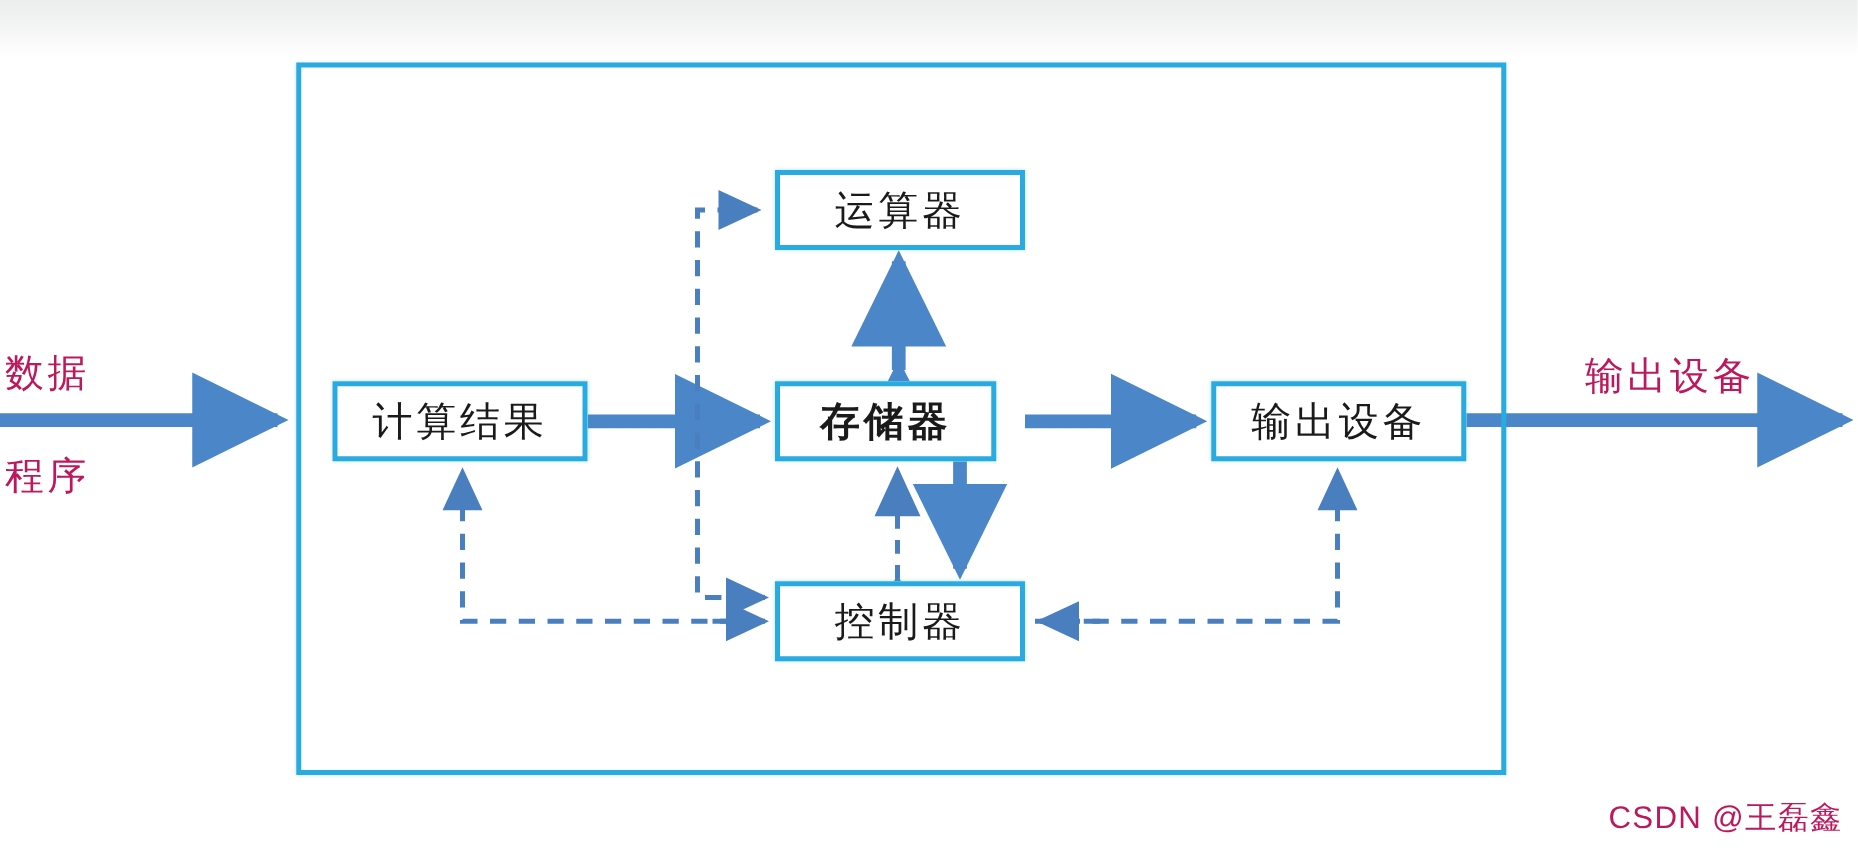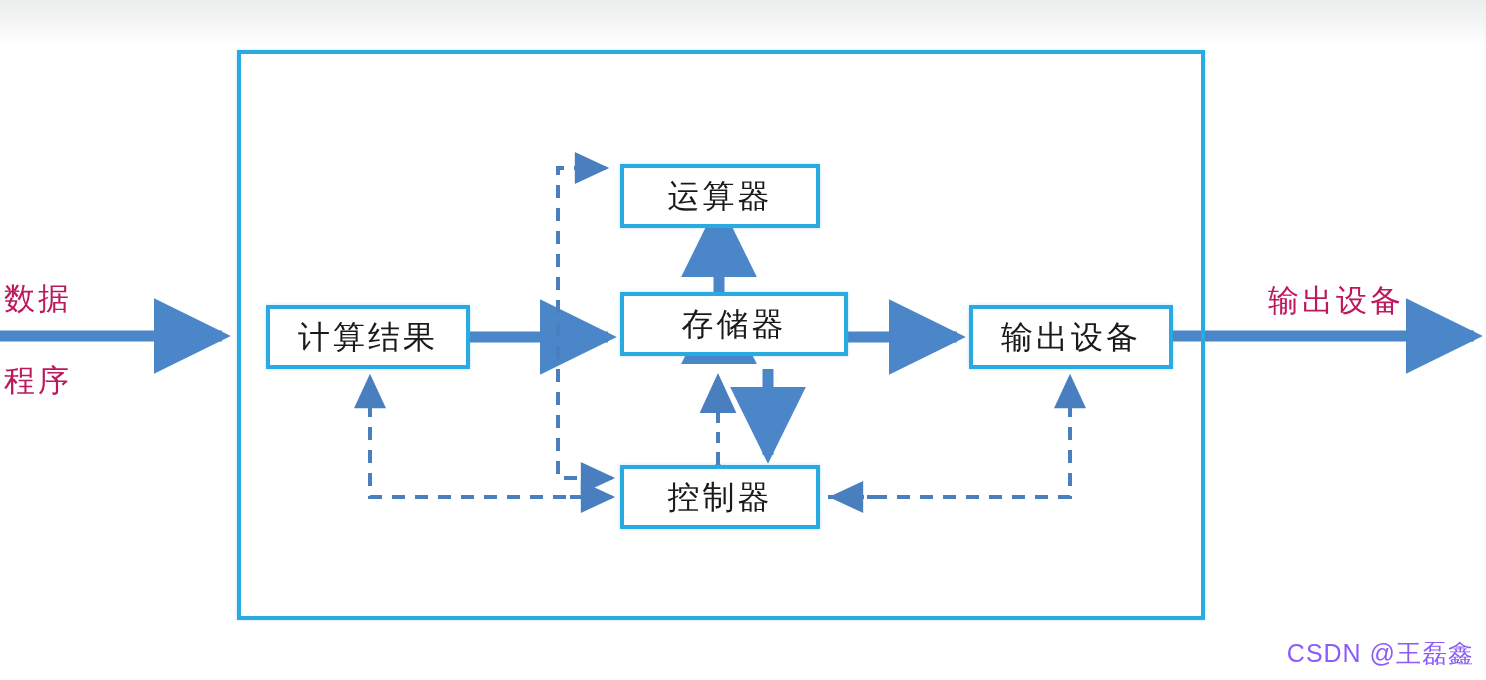--- a/index.html
+++ b/index.html
@@ -69,21 +69,21 @@
     border: 4px solid #29abe2;
     background: transparent;
     box-shadow: 0 0 3px rgba(41,171,226,0.3);
   }
   #watermark {
     position: absolute;
     right: 12px;
     bottom: 10px;
     font-family: "Liberation Sans", "DejaVu Sans", sans-serif;
     font-size: 25px;
-    color: #8b5cf6;
+    color: #be185d;
     letter-spacing: 1px;
     white-space: nowrap;
     user-select: none;
   }
 </style>
 </head>
 <body>
 
 <div id="top-band"></div>
 
@@ -153,29 +153,29 @@
       <path d="M 828 497 L 1070 497 L 1070 377" fill="none" stroke="#4a7fbf" stroke-width="4" stroke-dasharray="13 10" marker-end="url(#dashArrow)"></path>
     </g>
 
     <g>
       <line x1="880" y1="497" x2="832" y2="497" stroke="#4a7fbf" stroke-width="4" stroke-dasharray="13 10" marker-end="url(#dashArrow)"></line>
     </g>
   </svg>
 
   <div id="outer-frame"></div>
 
-  <div class="unit-box" style="left:620px; top:136px; width:200px; height:64px;margin-top:28px;">
+  <div class="unit-box" style="left:620px; top:136px; width:200px; height:64px;">
     <span class="unit-label">运算器</span>
   </div>
 
   <div class="unit-box" style="left:266px; top:305px; width:204px; height:64px;">
     <span class="unit-label">计算结果</span>
   </div>
 
-  <div class="unit-box" style="left:620px; top:292px; width:228px; height:64px;">
+  <div class="unit-box" style="left:620px; top:305px; width:177px; height:64px;font-weight:bold;">
     <span class="unit-label">存储器</span>
   </div>
 
   <div class="unit-box" style="left:969px; top:305px; width:204px; height:64px;">
     <span class="unit-label">输出设备</span>
   </div>
 
   <div class="unit-box" style="left:620px; top:465px; width:200px; height:64px;">
     <span class="unit-label">控制器</span>
   </div>

